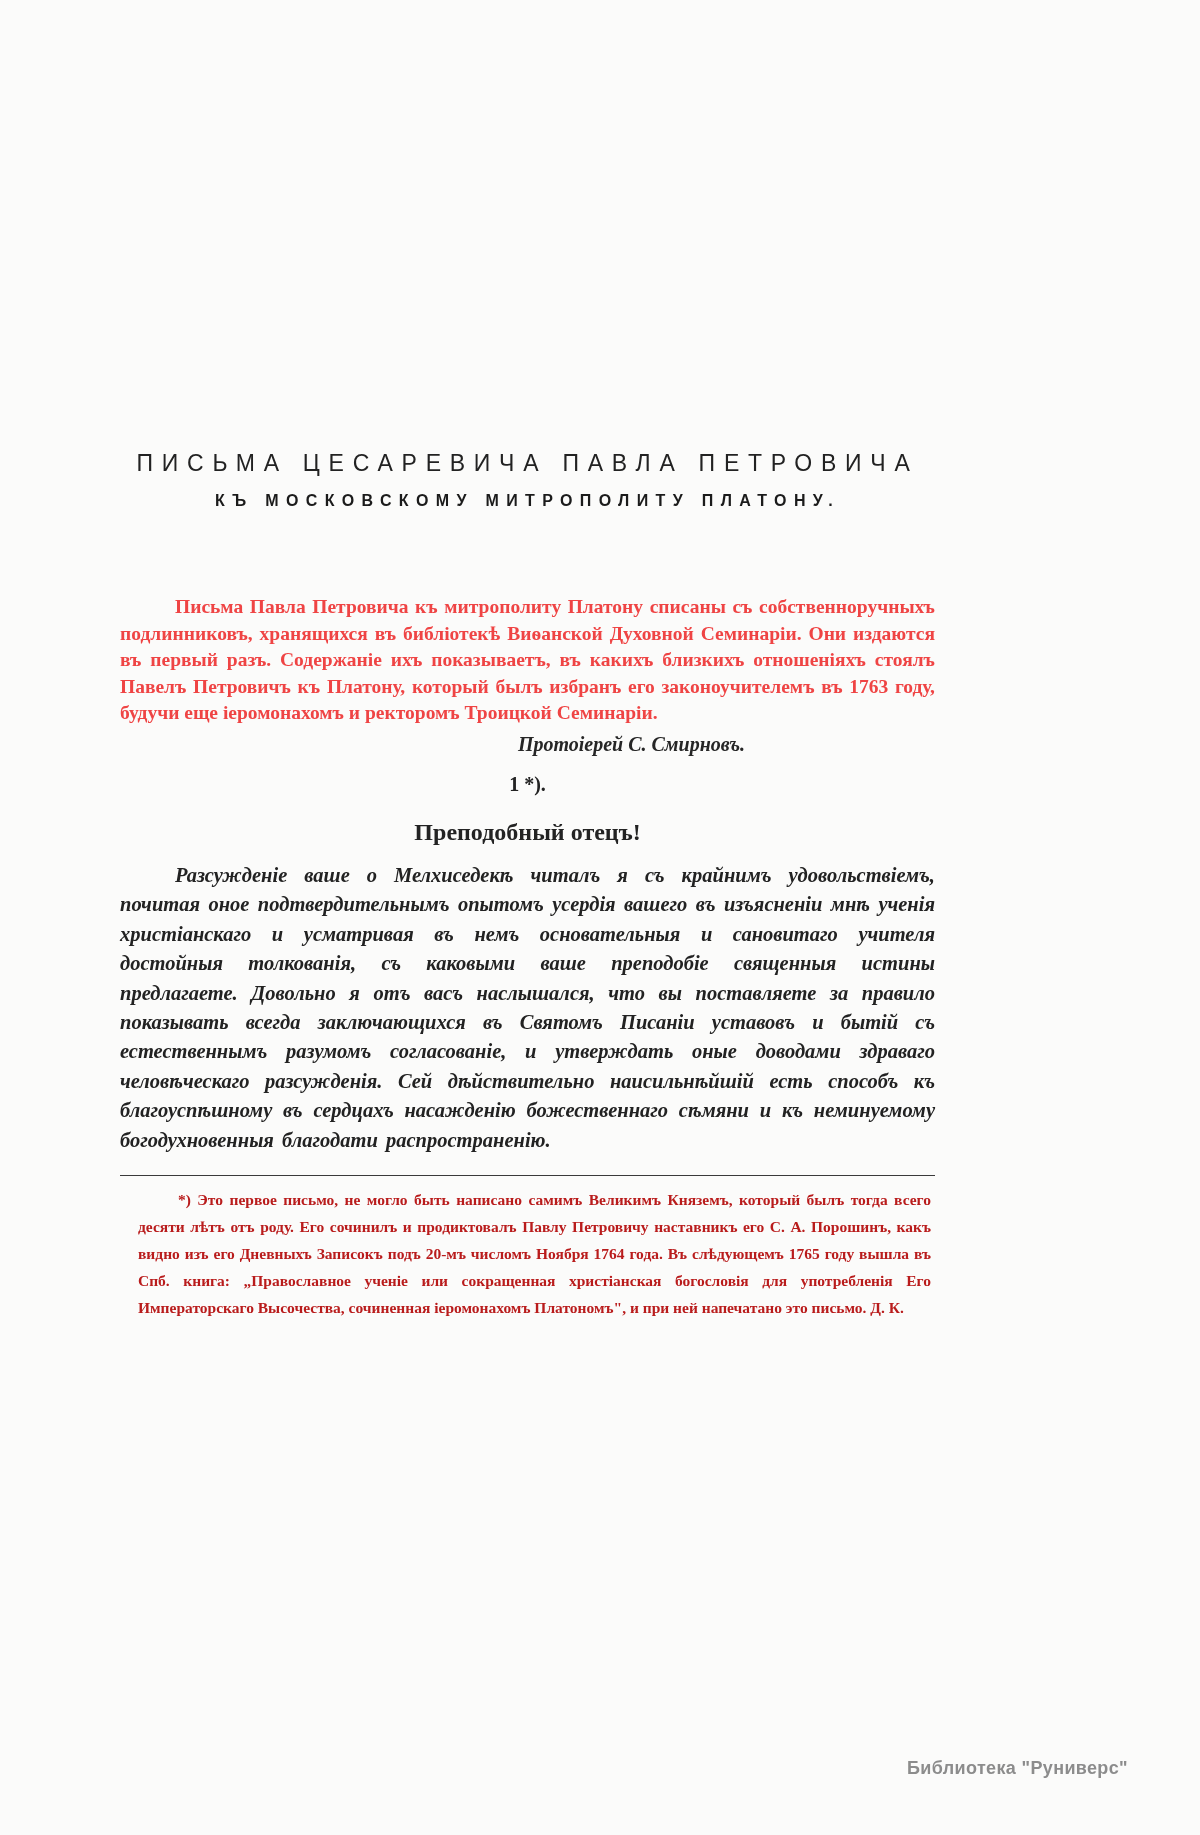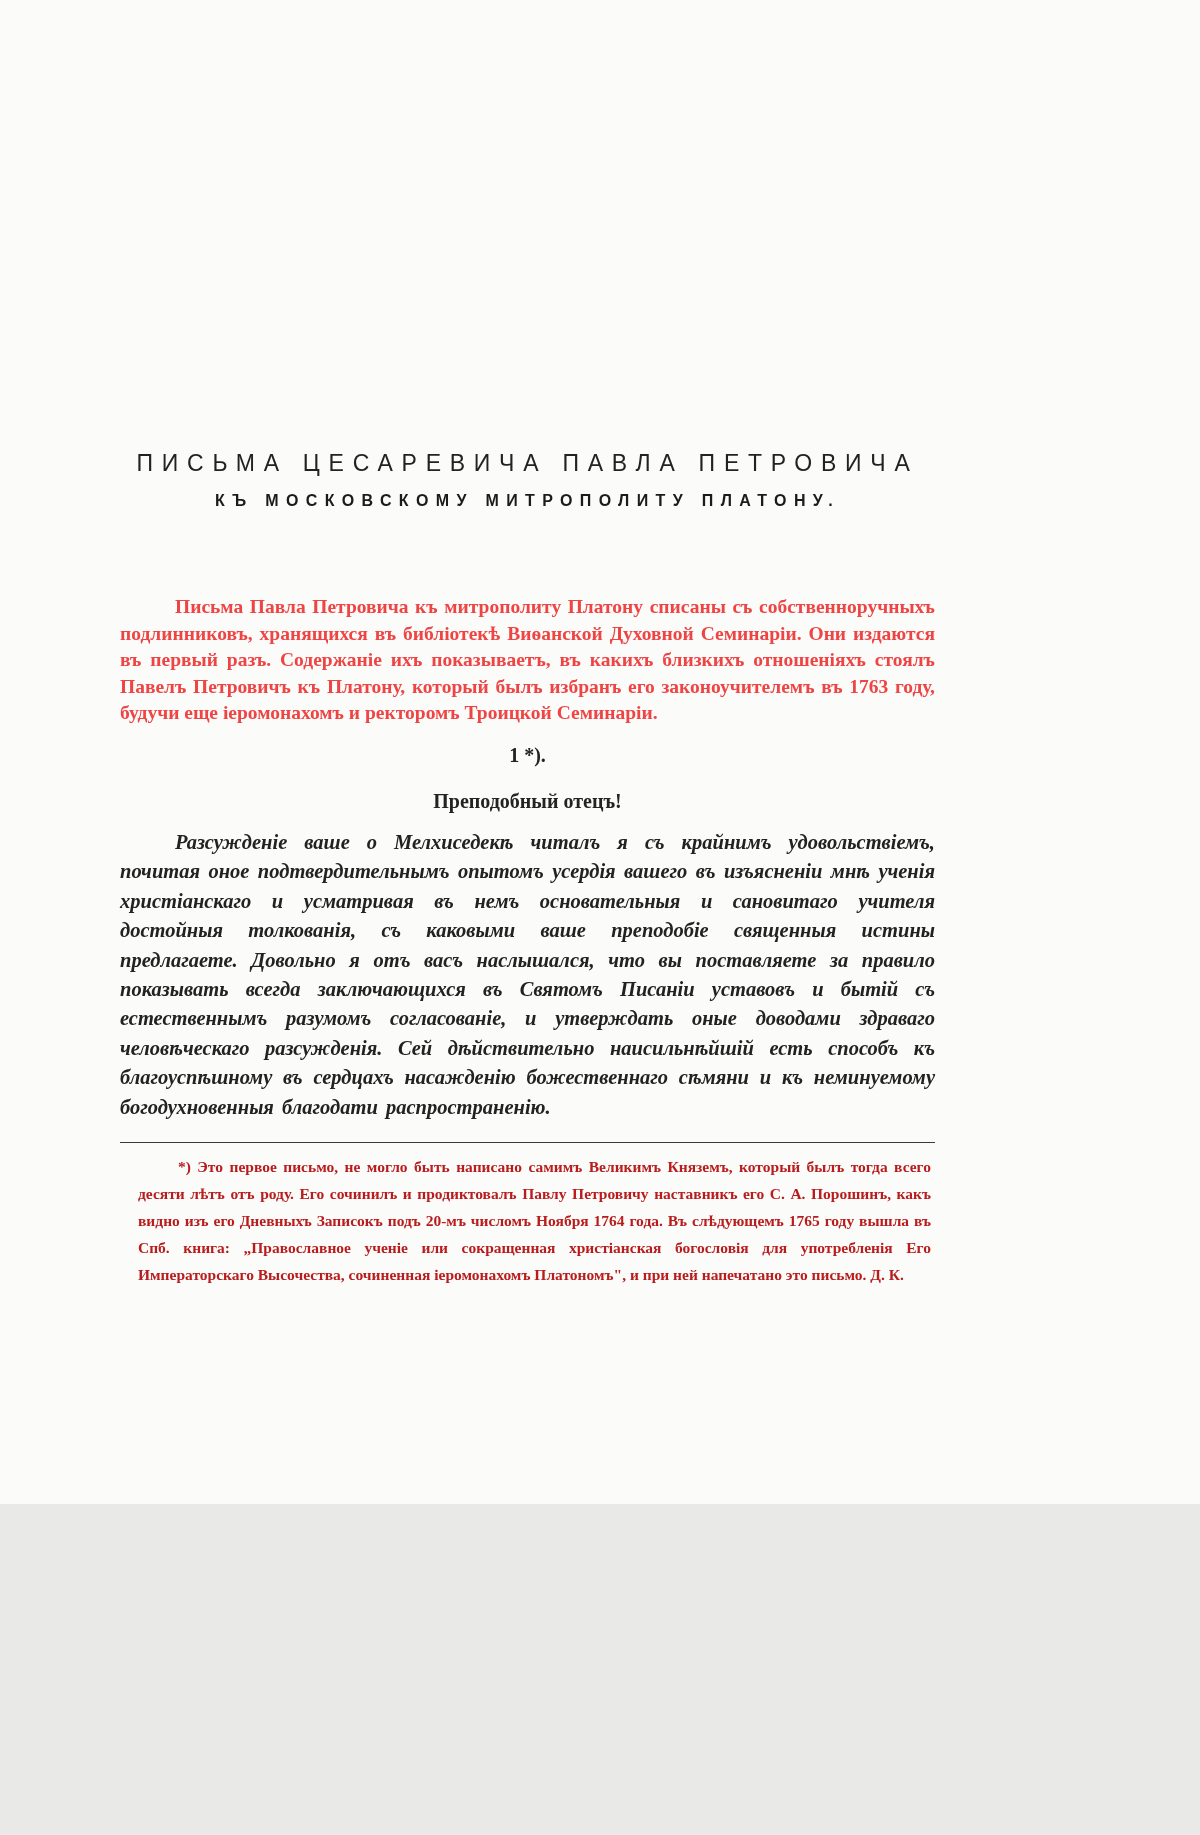--- a/index.html
+++ b/index.html
@@ -3,21 +3,21 @@
 <meta charset="utf-8">
 <style>
   html, body {
     margin: 0;
     padding: 0;
     background: #e9e9e7;
   }
   .page {
     position: relative;
     width: 1200px;
-    height: 1504px;
+    height: 1835px;
     margin: 0 auto;
     background: #fbfbfa;
     overflow: hidden;
     font-family: "Liberation Serif", serif;
     color: #1e1e1e;
     box-sizing: border-box;
     padding-top: 450px;
   }
   .text-column {
     width: 815px;
@@ -64,21 +64,21 @@
   .section-number {
     margin-top: 17px;
     text-align: center;
     font-size: 20px;
     font-weight: 700;
     color: #232323;
   }
   .salutation {
     margin-top: 23px;
     text-align: center;
-    font-size: 20px;
+    font-size: 24px;
     font-weight: 700;
     color: #232323;
   }
   .body-text {
     margin: 15px 0 0 0;
     font-size: 20.5px;
     line-height: 29.4px;
     font-weight: 700;
     text-align: justify;
     text-indent: 55px;
@@ -120,20 +120,21 @@
 
 <div class="page">
   <div class="text-column">
 
     <h1 class="title1">ПИСЬМА ЦЕСАРЕВИЧА ПАВЛА ПЕТРОВИЧА</h1>
 
     <h2 class="title2">КЪ МОСКОВСКОМУ МИТРОПОЛИТУ ПЛАТОНУ.</h2>
 
     <p class="intro">Письма Павла Петровича къ митрополиту Платону списаны съ собственноручныхъ подлинниковъ, хранящихся въ библіотекѣ Виѳанской Духовной Семинаріи. Они издаются въ первый разъ. Содержаніе ихъ показываетъ, въ какихъ близкихъ отношеніяхъ стоялъ Павелъ Петровичъ къ Платону, который былъ избранъ его законоучителемъ въ 1763 году, будучи еще іеромонахомъ и ректоромъ Троицкой Семинаріи.</p>
 
+    <p class="signature">Протоіерей С. Смирновъ.</p>
 
     <div class="section-number">1 *).</div>
 
     <div class="salutation">Преподобный отецъ!</div>
 
     <p class="body-text">Разсужденіе ваше о Мелхиседекѣ читалъ я съ крайнимъ удовольствіемъ, почитая оное подтвердительнымъ опытомъ усердія вашего въ изъясненіи мнѣ ученія христіанскаго и усматривая въ немъ основательныя и сановитаго учителя достойныя толкованія, съ каковыми ваше преподобіе священныя истины предлагаете. Довольно я отъ васъ наслышался, что вы поставляете за правило показывать всегда заключающихся въ Святомъ Писаніи уставовъ и бытій съ естественнымъ разумомъ согласованіе, и утверждать оные доводами здраваго человѣческаго разсужденія. Сей дѣйствительно наисильнѣйшій есть способъ къ благоуспѣшному въ сердцахъ насажденію божественнаго сѣмяни и къ неминуемому богодухновенныя благодати распространенію.</p>
 
     <hr class="footnote-rule">
 
     <p class="footnote">*) Это первое письмо, не могло быть написано самимъ Великимъ Княземъ, который былъ тогда всего десяти лѣтъ отъ роду. Его сочинилъ и продиктовалъ Павлу Петровичу наставникъ его С. А. Порошинъ, какъ видно изъ его Дневныхъ Записокъ подъ 20-мъ числомъ Ноября 1764 года. Въ слѣдующемъ 1765 году вышла въ Спб. книга: „Православное ученіе или сокращенная христіанская богословія для употребленія Его Императорскаго Высочества, сочиненная іеромонахомъ Платономъ", и при ней напечатано это письмо. Д. К.</p>

